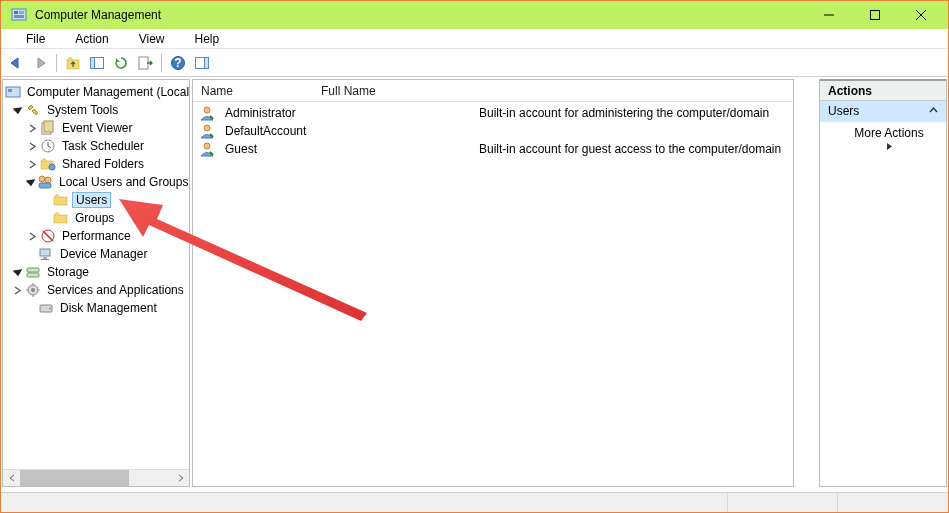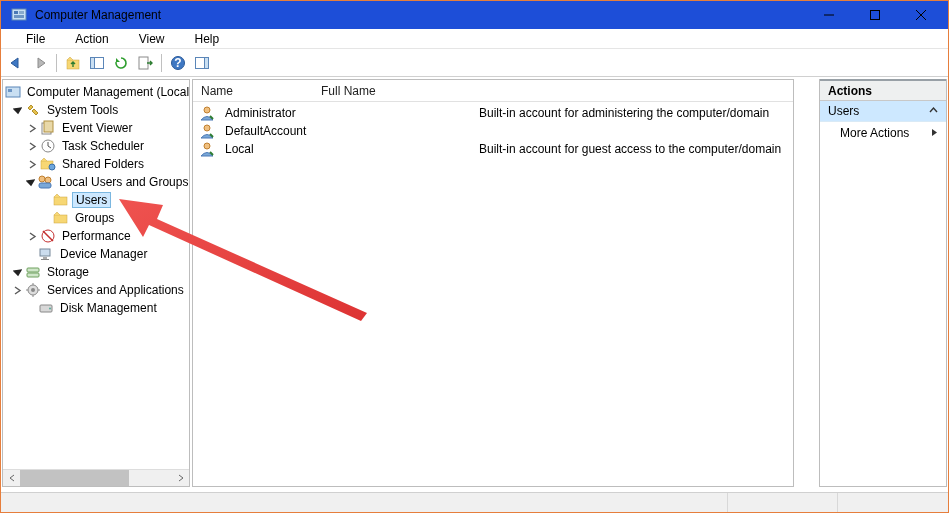--- a/index.html
+++ b/index.html
@@ -1,19 +1,19 @@
 <!DOCTYPE html>
 <html><head>
 <meta charset="utf-8">
 <style>
 * { box-sizing: border-box; margin: 0; padding: 0; font-family: "Segoe UI", Tahoma, sans-serif; font-size: 12px; }
 body { background: #fff; width: 949px; height: 513px; border: 1px solid #e67e3c; position: relative; overflow: hidden; }
 
 
-.titlebar { height: 28px; display: flex; align-items: center; padding: 0 4px; background: #1d4ed8; }
+.titlebar { height: 28px; display: flex; align-items: center; padding: 0 4px; background: #bef264; }
 .titlebar .app-icon { width: 16px; height: 16px; margin: 0 6px; }
 .titlebar .title { flex: 1; padding-left: 2px; }
 .win-controls { display: flex; }
 .win-btn { width: 46px; height: 28px; display: flex; align-items: center; justify-content: center; }
 .win-btn svg { width: 10px; height: 10px; }
 
 
 .menubar { height: 20px; display: flex; align-items: center; padding: 0 16px; gap: 12px; border-bottom: 1px solid #e5e5e5; }
 .menu-item { padding: 2px 9px; cursor: default; }
 
@@ -49,21 +49,21 @@
 .col-full { width: 156px; }
 .col-desc { flex: 1; }
 .list-body { padding-top: 2px; }
 .list-row { display: flex; height: 18px; align-items: center; }
 .list-row .cell { padding: 0 8px; overflow: hidden; white-space: nowrap; }
 .list-row .uicon { width: 16px; height: 16px; margin-right: 2px; margin-left: 6px; flex-shrink: 0; }
 
 
 .actions-header { background: #eef0f0; border-bottom: 1px solid #c8c8c8; border-top: 2px solid #98a0a6; margin-top: -1px; height: 22px; display: flex; align-items: center; padding: 0 8px; font-weight: bold; }
 .actions-sel { background: #cde8ff; padding: 3px 8px; display: flex; align-items: center; justify-content: space-between; border-bottom: 1px solid #d9eaf6; }
-.actions-row { padding: 4px 8px 4px 20px; display: flex; align-items: center; justify-content: space-between; }
+.actions-row { padding: 4px 8px 4px 20px; display: flex; align-items: center; justify-content: flex-end; flex-direction: column; }
 
 
 .statusbar { position: absolute; bottom: 0; left: 0; right: 0; height: 20px; background: #f0f0f0; border-top: 1px solid #d0d0d0; display: flex; }
 .status-seg { border-right: 1px solid #d8d8d8; height: 100%; }
 
 
 .annot-arrow { position: absolute; top: 190px; left: 118px; width: 260px; height: 130px; pointer-events: none; }
 
 
 .icon-folder { fill: #f7d774; stroke: #caa33e; stroke-width: .5; }
@@ -345,21 +345,21 @@
             </svg></span>
         <span class="cell col-name" style="width:98px">DefaultAccount</span>
         <span class="cell col-full"></span>
       </div>
       <div class="list-row">
         <span class="uicon"><svg viewBox="0 0 16 16">
               <circle cx="8" cy="5" r="3" fill="#f0c080" stroke="#c08030"></circle>
               <path d="M2 15 Q8 8 14 15 Z" fill="#7aa8d8" stroke="#4a78b5"></path>
               <path d="M11 11 L14 14" stroke="#2e7d32" stroke-width="2"></path>
             </svg></span>
-        <span class="cell col-name" style="width:98px">Local</span>
+        <span class="cell col-name" style="width:98px">Guest</span>
         <span class="cell col-full"></span>
         <span class="cell col-desc">Built-in account for guest access to the computer/domain</span>
       </div>
     </div>
   </div>
 
   <div class="pane actions-pane">
     <div class="actions-header">Actions</div>
     <div class="actions-sel">
       <span>Users</span>

